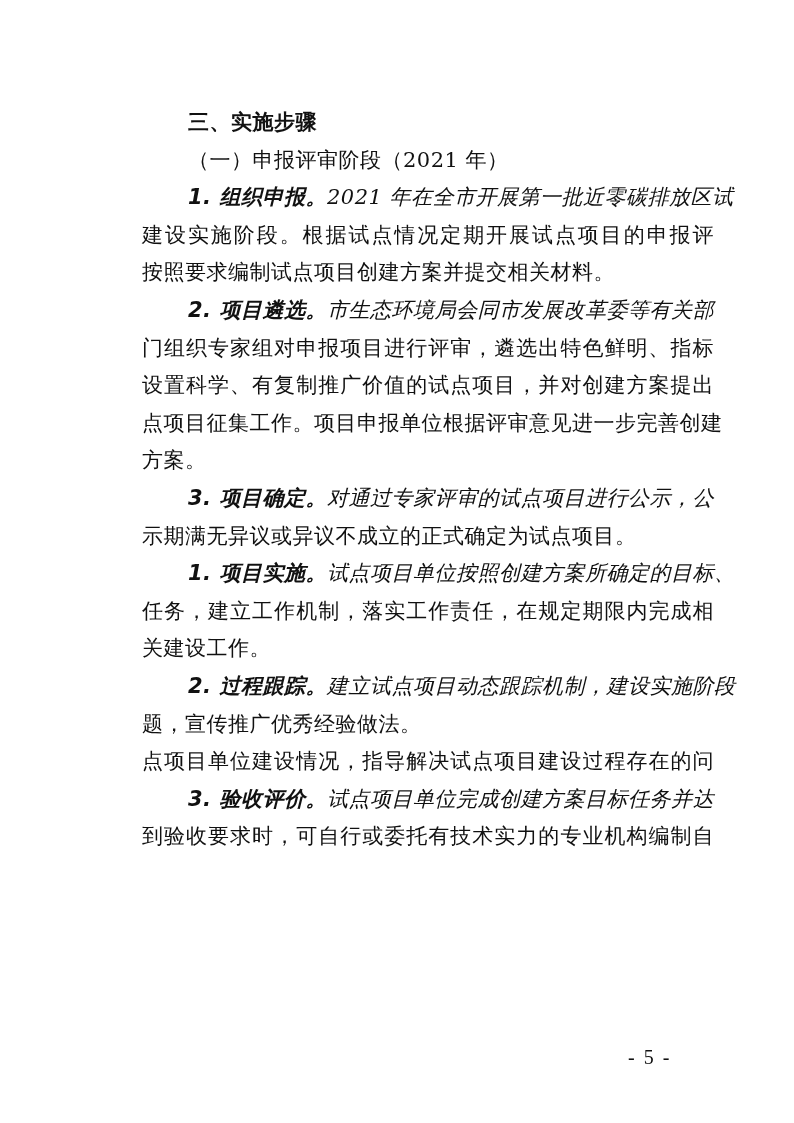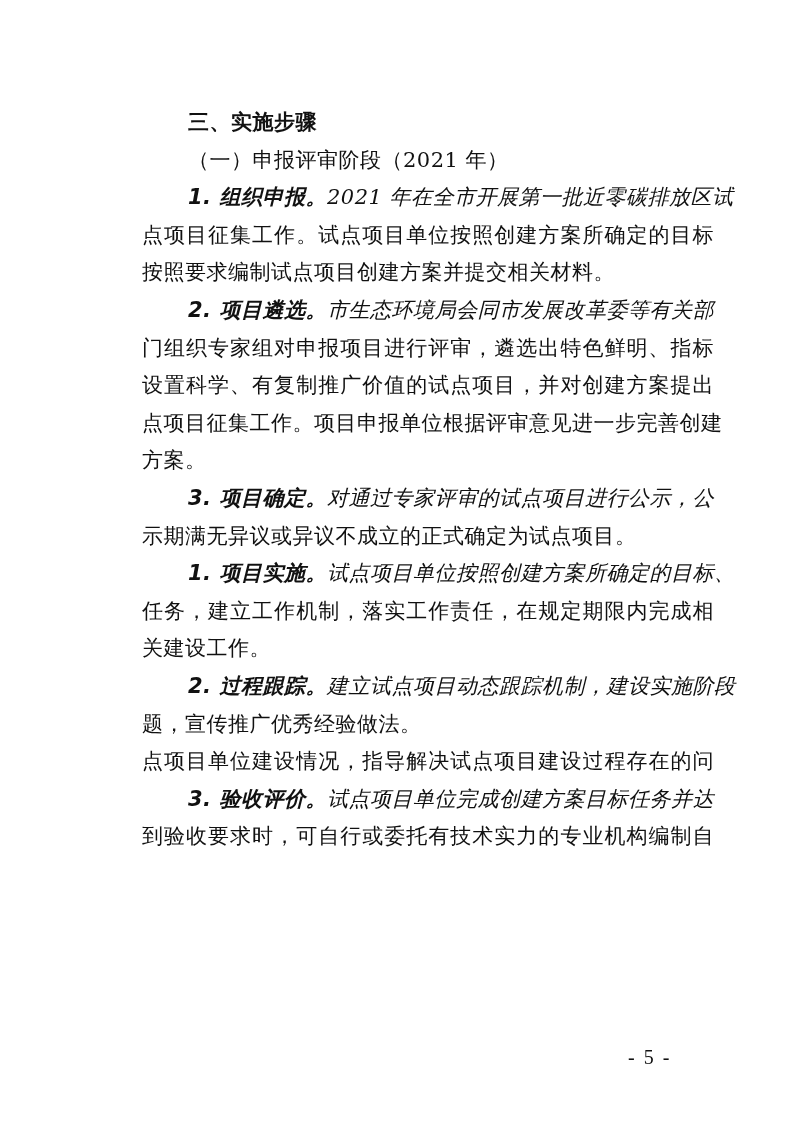--- a/index.html
+++ b/index.html
@@ -18,21 +18,21 @@
 </style>
 </head>
 <body>
 
 <div class="page">
   <div class="line h1">三、实施步骤</div>
 
   <div class="line h2">（一）申报评审阶段（2021 年）</div>
 
   <div class="line indent"><span class="b">1. 组织申报。</span><span>2021 年在全市开展第一批近零碳排放区试</span></div>
-  <div class="line">点项目征集工作。试点项目单位按照创建方案所确定的目标</div>
+  <div class="line">建设实施阶段。根据试点情况定期开展试点项目的申报评</div>
   <div class="line last">按照要求编制试点项目创建方案并提交相关材料。</div>
 
   <div class="line indent"><span class="b">2. 项目遴选。</span><span>市生态环境局会同市发展改革委等有关部</span></div>
   <div class="line">门组织专家组对申报项目进行评审，遴选出特色鲜明、指标</div>
   <div class="line">设置科学、有复制推广价值的试点项目，并对创建方案提出</div>
   <div class="line">点项目征集工作。项目申报单位根据评审意见进一步完善创建</div>
   <div class="line last">方案。</div>
 
   <div class="line indent"><span class="b">3. 项目确定。</span><span>对通过专家评审的试点项目进行公示，公</span></div>
   <div class="line last">示期满无异议或异议不成立的正式确定为试点项目。</div>

